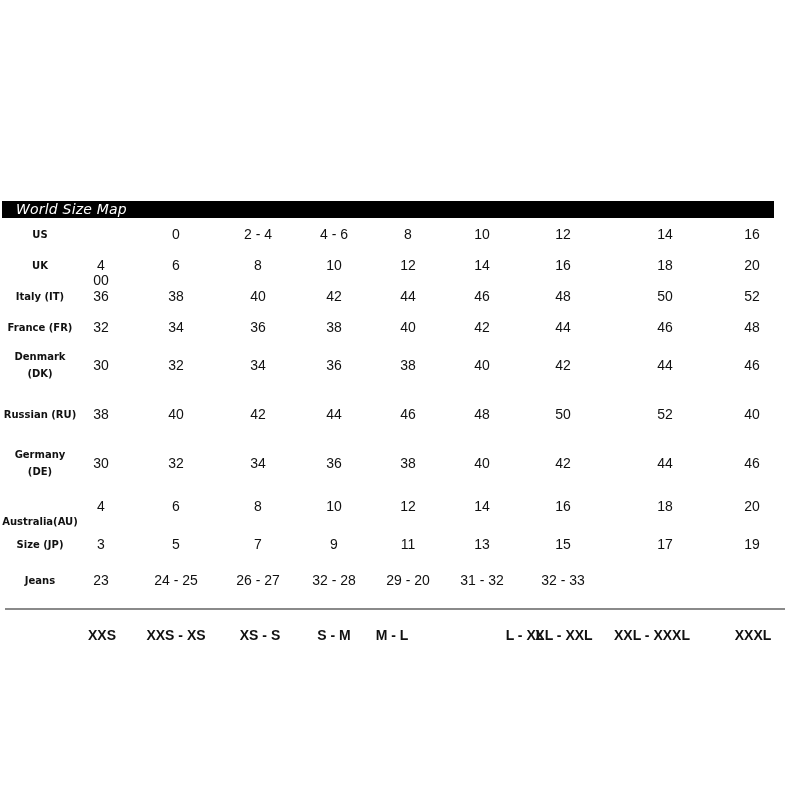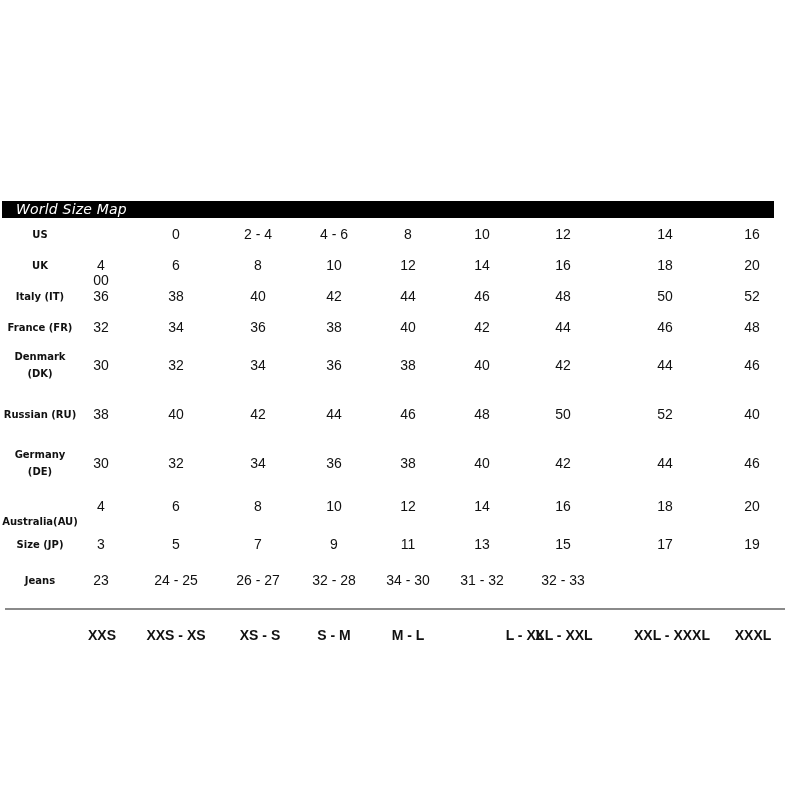--- a/index.html
+++ b/index.html
@@ -198,33 +198,33 @@
       <div class="cell" style="left: 563px; top: 544px;">15</div>
       <div class="cell" style="left: 665px; top: 544px;">17</div>
       <div class="cell" style="left: 752px; top: 544px;">19</div>
     </div>
     <div class="row" style="top: 0px;">
       <div class="label" style="left: 40px; top: 580px;">Jeans</div>
       <div class="cell" style="left: 101px; top: 580px;">23</div>
       <div class="cell" style="left: 176px; top: 580px;">24 - 25</div>
       <div class="cell" style="left: 258px; top: 580px;">26 - 27</div>
       <div class="cell" style="left: 334px; top: 580px;">32 - 28</div>
-      <div class="cell" style="left: 408px; top: 580px;">34 - 30</div>
+      <div class="cell" style="left: 408px; top: 580px;">29 - 20</div>
       <div class="cell" style="left: 482px; top: 580px;">31 - 32</div>
       <div class="cell" style="left: 563px; top: 580px;">32 - 33</div>
       <div class="cell" style="left: 665px; top: 580px;"></div>
       <div class="cell" style="left: 752px; top: 580px;"></div>
     </div>
   </div>
 
 <div class="divider"></div>
 
 <div id="sizes-row">
     <div class="size-cell" style="left: 102px; top: 635px;">XXS</div>
     <div class="size-cell" style="left: 176px; top: 635px;">XXS - XS</div>
     <div class="size-cell" style="left: 260px; top: 635px;">XS - S</div>
     <div class="size-cell" style="left: 334px; top: 635px;">S - M</div>
-    <div class="size-cell" style="left: 408px; top: 635px;">M - L</div>
+    <div class="size-cell" style="left: 392px; top: 635px;">M - L</div>
     <div class="size-cell" style="left: 481px; top: 635px; margin-left: 44px;">L - XL</div>
     <div class="size-cell" style="left: 564px; top: 635px;">XL - XXL</div>
-    <div class="size-cell" style="left: 672px; top: 635px;">XXL - XXXL</div>
+    <div class="size-cell" style="left: 652px; top: 635px;">XXL - XXXL</div>
     <div class="size-cell" style="left: 753px; top: 635px;">XXXL</div>
   </div>
 
 </body></html>

